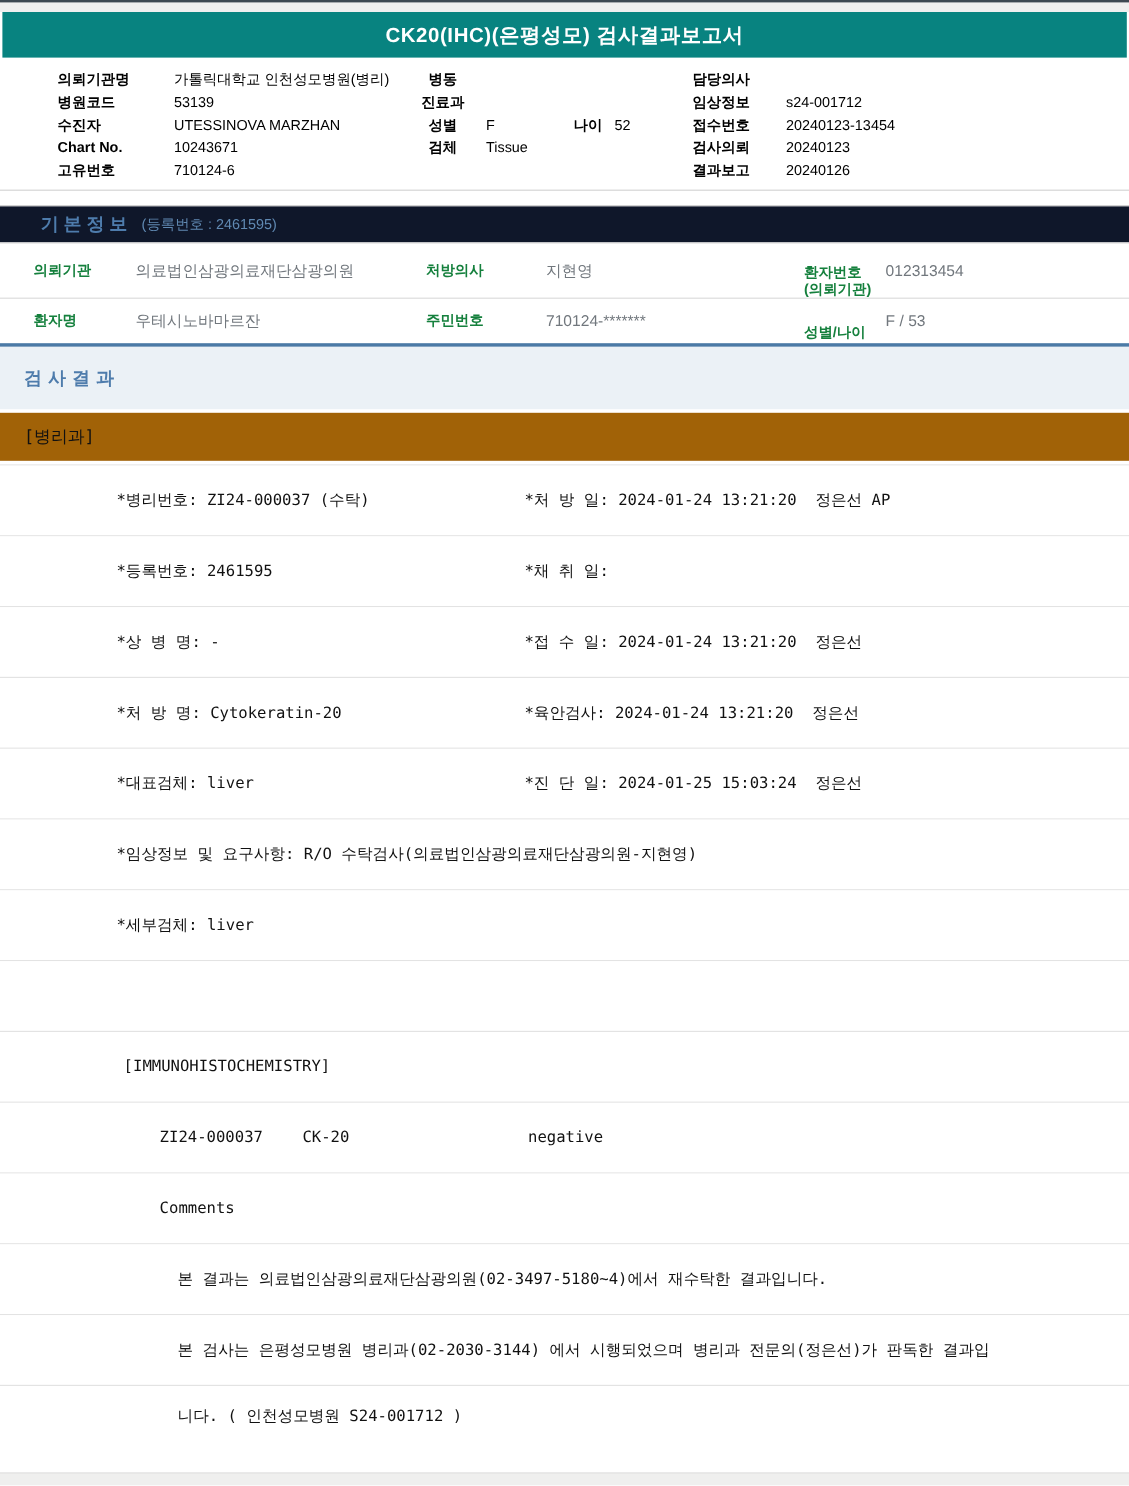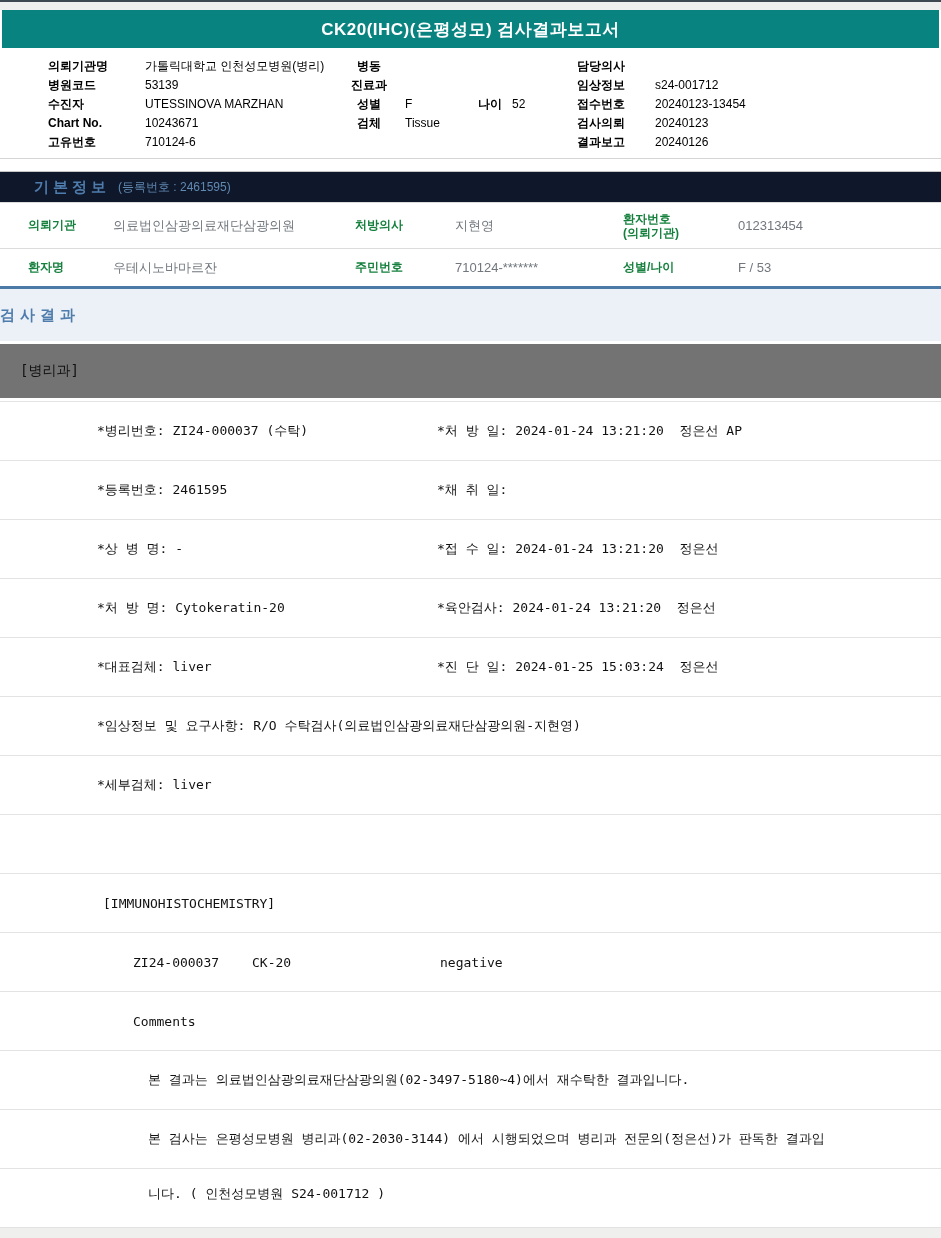--- a/index.html
+++ b/index.html
@@ -37,27 +37,27 @@
   .basic-subtitle { color:#6089b2; font-size:12px; margin-left:8px; }
   .basic-table { border-bottom:3px solid #4b7aa6; }
   .basic-row { position:relative; border-top:1px solid #dcdcdc; }
   .basic-row.r1 { height:45px; }
   .basic-row.r2 { height:37px; }
   .bcell { position:absolute; top:0; bottom:0; display:flex; align-items:center; white-space:nowrap; }
   .blabel { font-weight:bold; color:#15803d; font-size:12px; }
   .blabel.two { line-height:14px; }
   .bvalue { color:#71777d; font-size:13px; }
   .p1 { left:28px; } .p2 { left:113px; } .p3 { left:355px; }
-  .p4 { left:455px; } .p5 { left:623px; } .p6 { left:738px; }
-
-  
-  .results-header { height:52px; background:#ebf1f6; display:flex; align-items:center; margin-bottom:3px;text-align:right; }
+  .p4 { left:455px; } .p5 { left:670px;align-items:flex-end; } .p6 { left:738px; }
+
+  
+  .results-header { height:52px; background:#ebf1f6; display:flex; align-items:center; padding-left:20px; margin-bottom:3px;text-align:right; }
   .results-title { color:#4e7cac; font-size:15px; font-weight:bold; letter-spacing:5px; }
   .dept-band {
-    height:54px; background:#737373; display:flex; align-items:center; padding-left:20px;
+    height:40px; background:#a16207; display:flex; align-items:center; padding-left:20px;
     font-family:"DejaVu Sans Mono", monospace; font-size:14px; color:#111; margin-bottom:3px;
   }
   .rrows { border-top:1px solid #e3e3e3; }
   .rrow {
     position:relative; height:58px; border-bottom:1px solid #e3e3e3; background:#fff;
     font-family:"DejaVu Sans Mono", monospace; font-size:13px; color:#111;
   }
   .rrow.last { height:50px; border-bottom:none; }
   .rtext { position:absolute; top:50%; transform:translateY(-50%); white-space:pre; }
   .x97  { left:97px; }  .x437 { left:437px; } .x103 { left:103px; }

